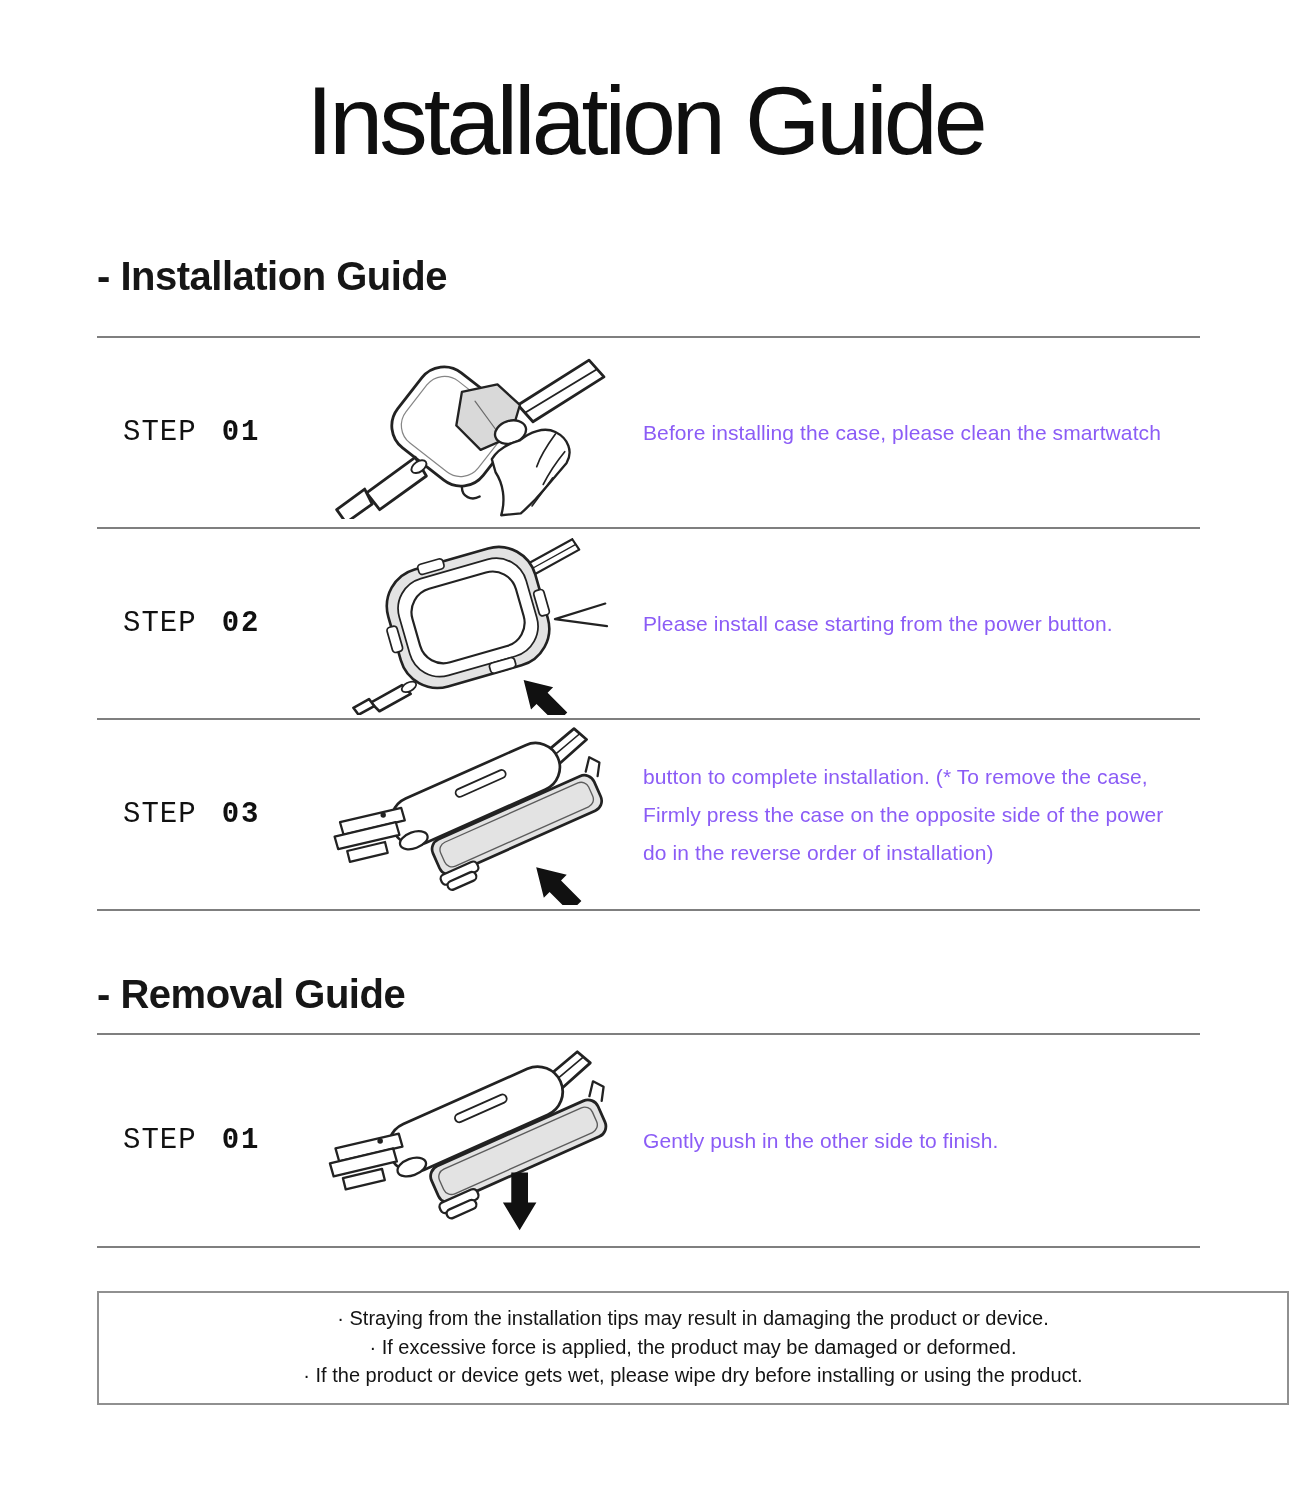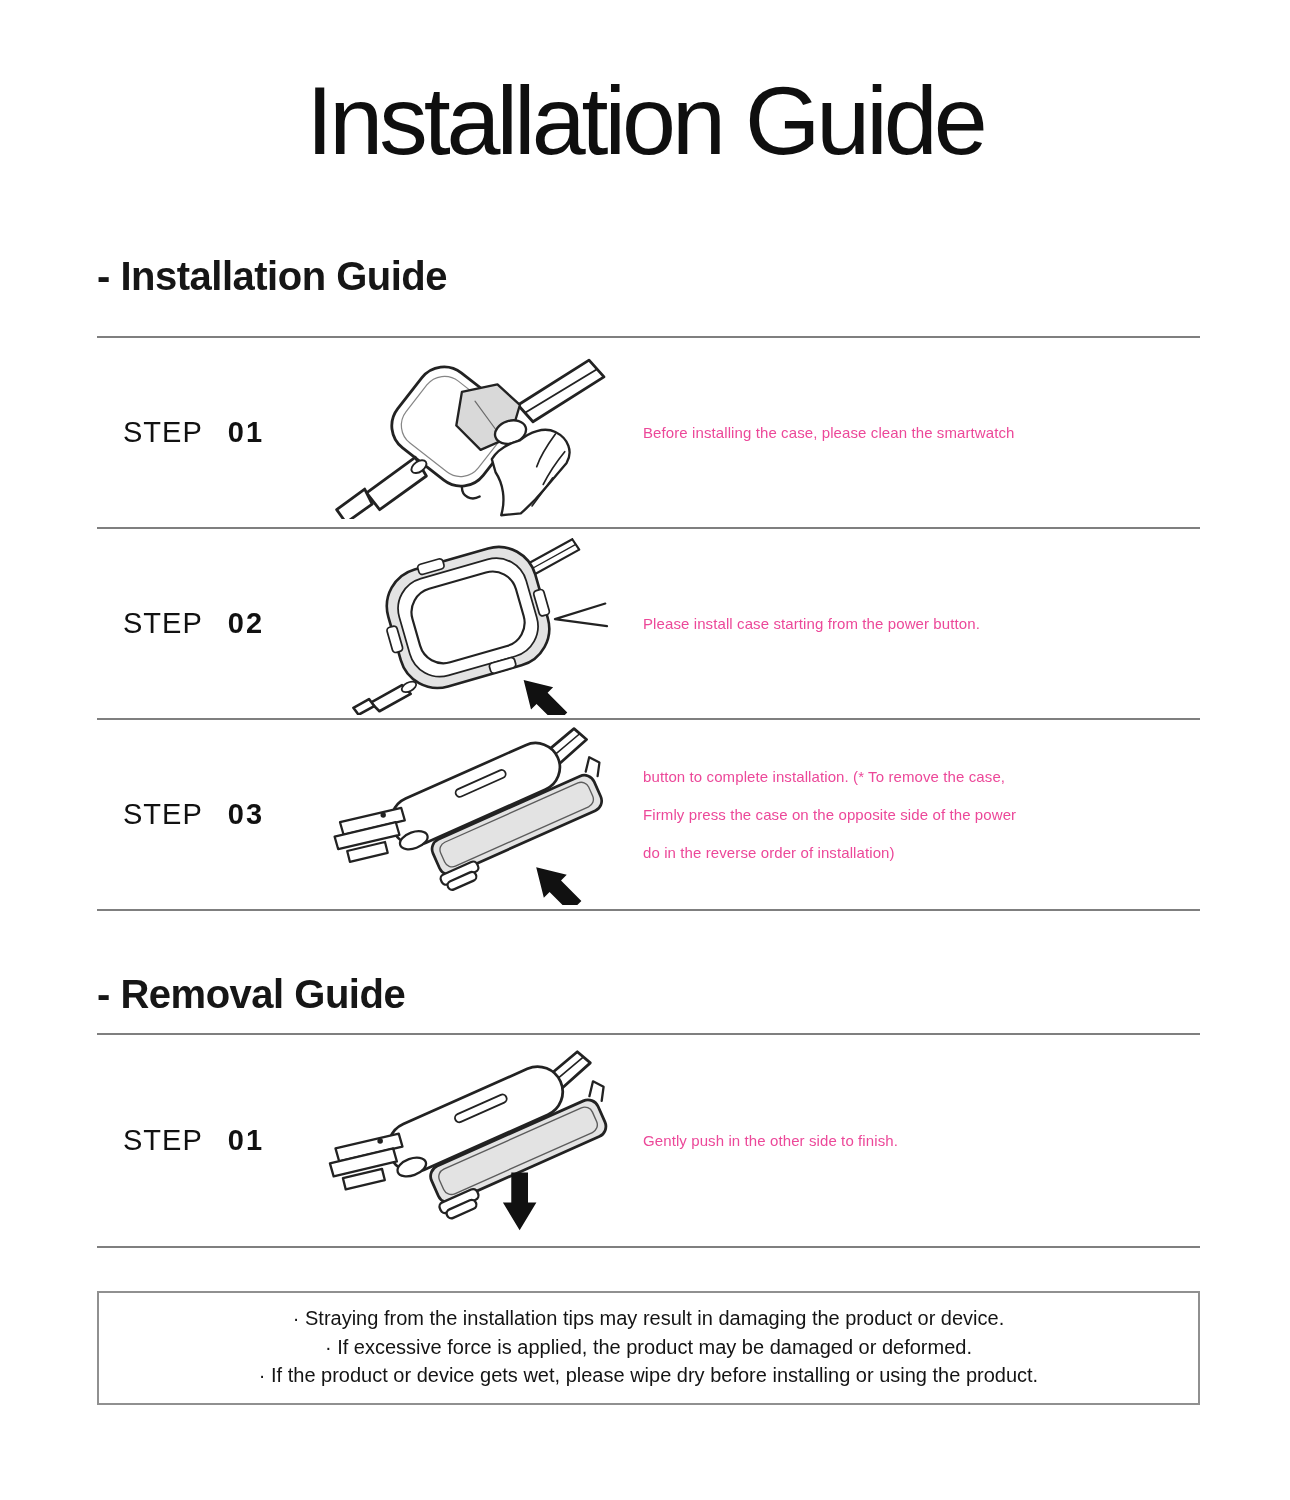--- a/index.html
+++ b/index.html
@@ -25,34 +25,34 @@
   #table-installation { top:336px; }
   #table-removal { top:1033px; }
   .guide-row {
     display:flex; align-items:center;
     border-bottom:2px solid #7f7f7f; height:189px;
   }
   #table-removal .guide-row { height:211px; }
   .step-label {
     width:192px; padding-left:26px; box-sizing:content-box;
     font-size:29px; color:#111;
-    display:flex; align-items:baseline; gap:17px; flex:none;
+    display:flex; align-items:baseline; gap:17px; flex:none;font-family:Liberation Mono, monospace;
   }
   .step-word { font-weight:400; letter-spacing:1px; }
   .step-num  { font-weight:800; letter-spacing:2px;margin-left:8px; }
   .step-illus {
     width:320px; flex:none; display:flex;
     justify-content:center; align-items:center;
   }
   .step-text {
-    flex:1; padding-left:8px; font-size:15px; line-height:38px;
-    color:#ec4899; letter-spacing:0.1px;
+    flex:1; padding-left:8px; font-size:21px; line-height:38px;
+    color:#8b5cf6; letter-spacing:0.1px;
   }
   .notes-box {
-    position:absolute; left:97px; top:1291px; width:1103px;
+    position:absolute; left:97px; top:1291px; width:1192px;
     box-sizing:border-box; border:2px solid #909090;
     padding:11px 12px 13px; text-align:center;
     font-size:20px; line-height:28.5px; color:#141414;
   }
   svg { display:block; }
 </style>
 </head>
 <body>
 
 <div class="page-title">Installation Guide</div>

